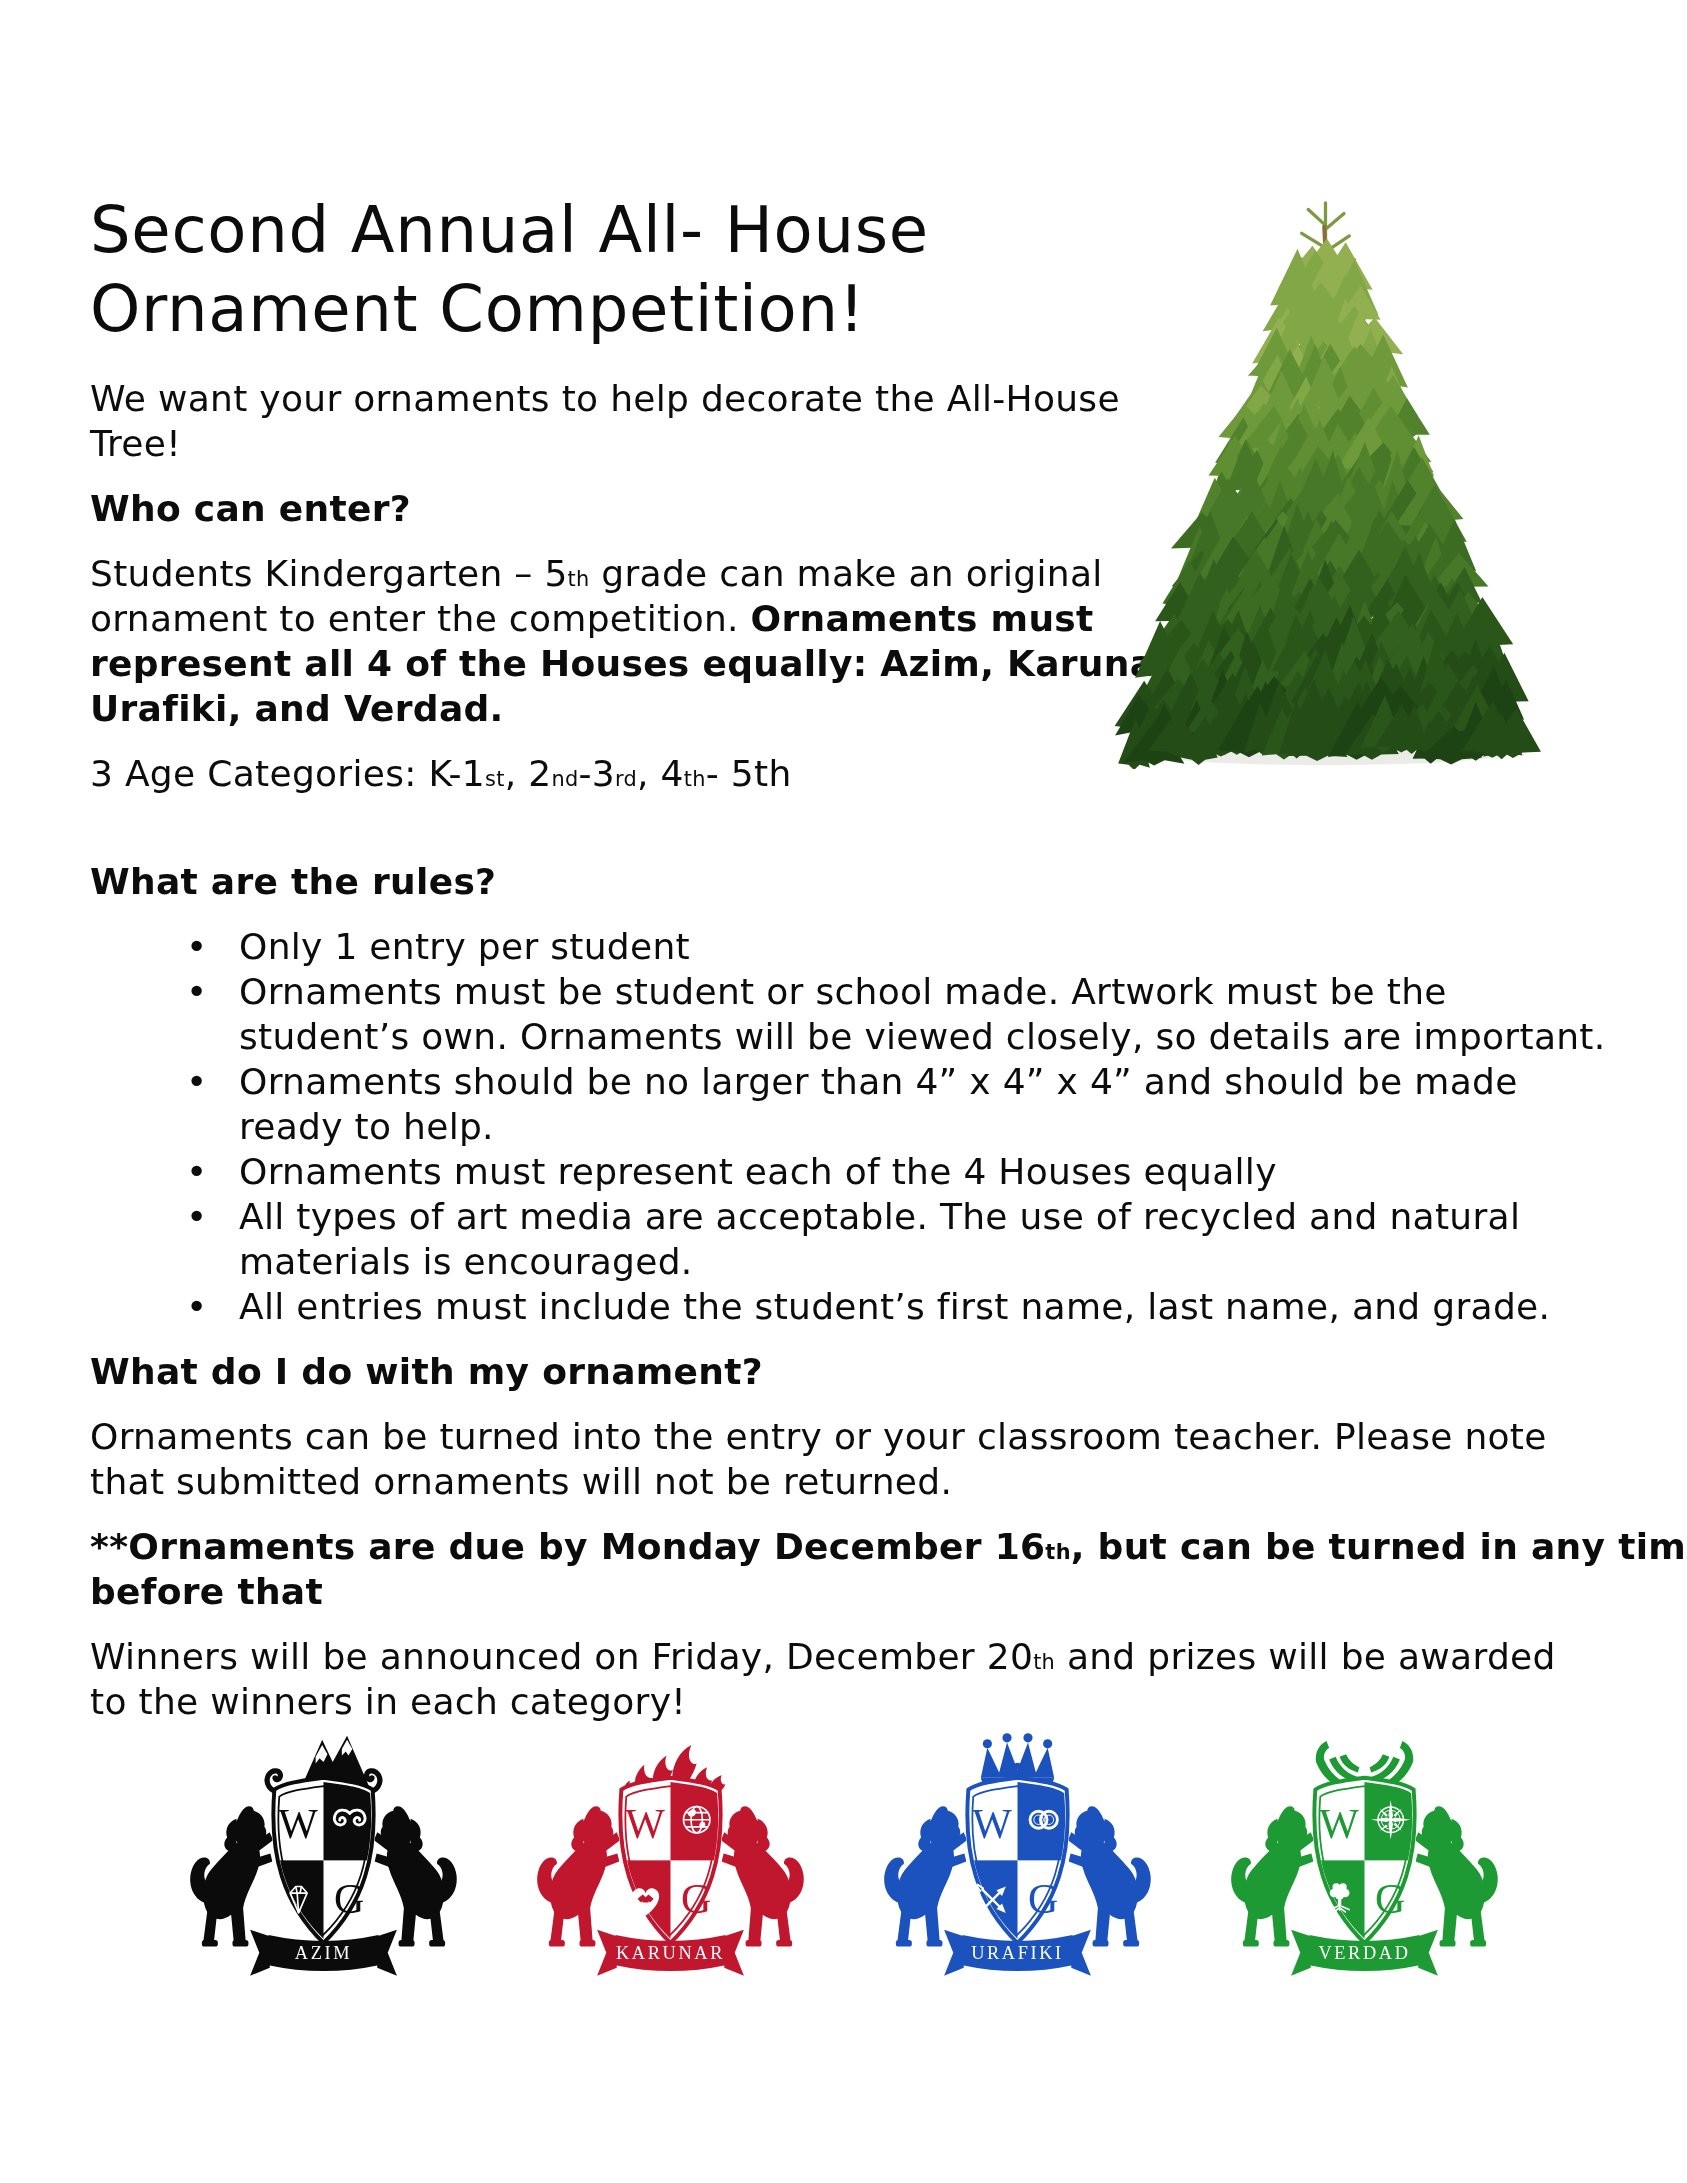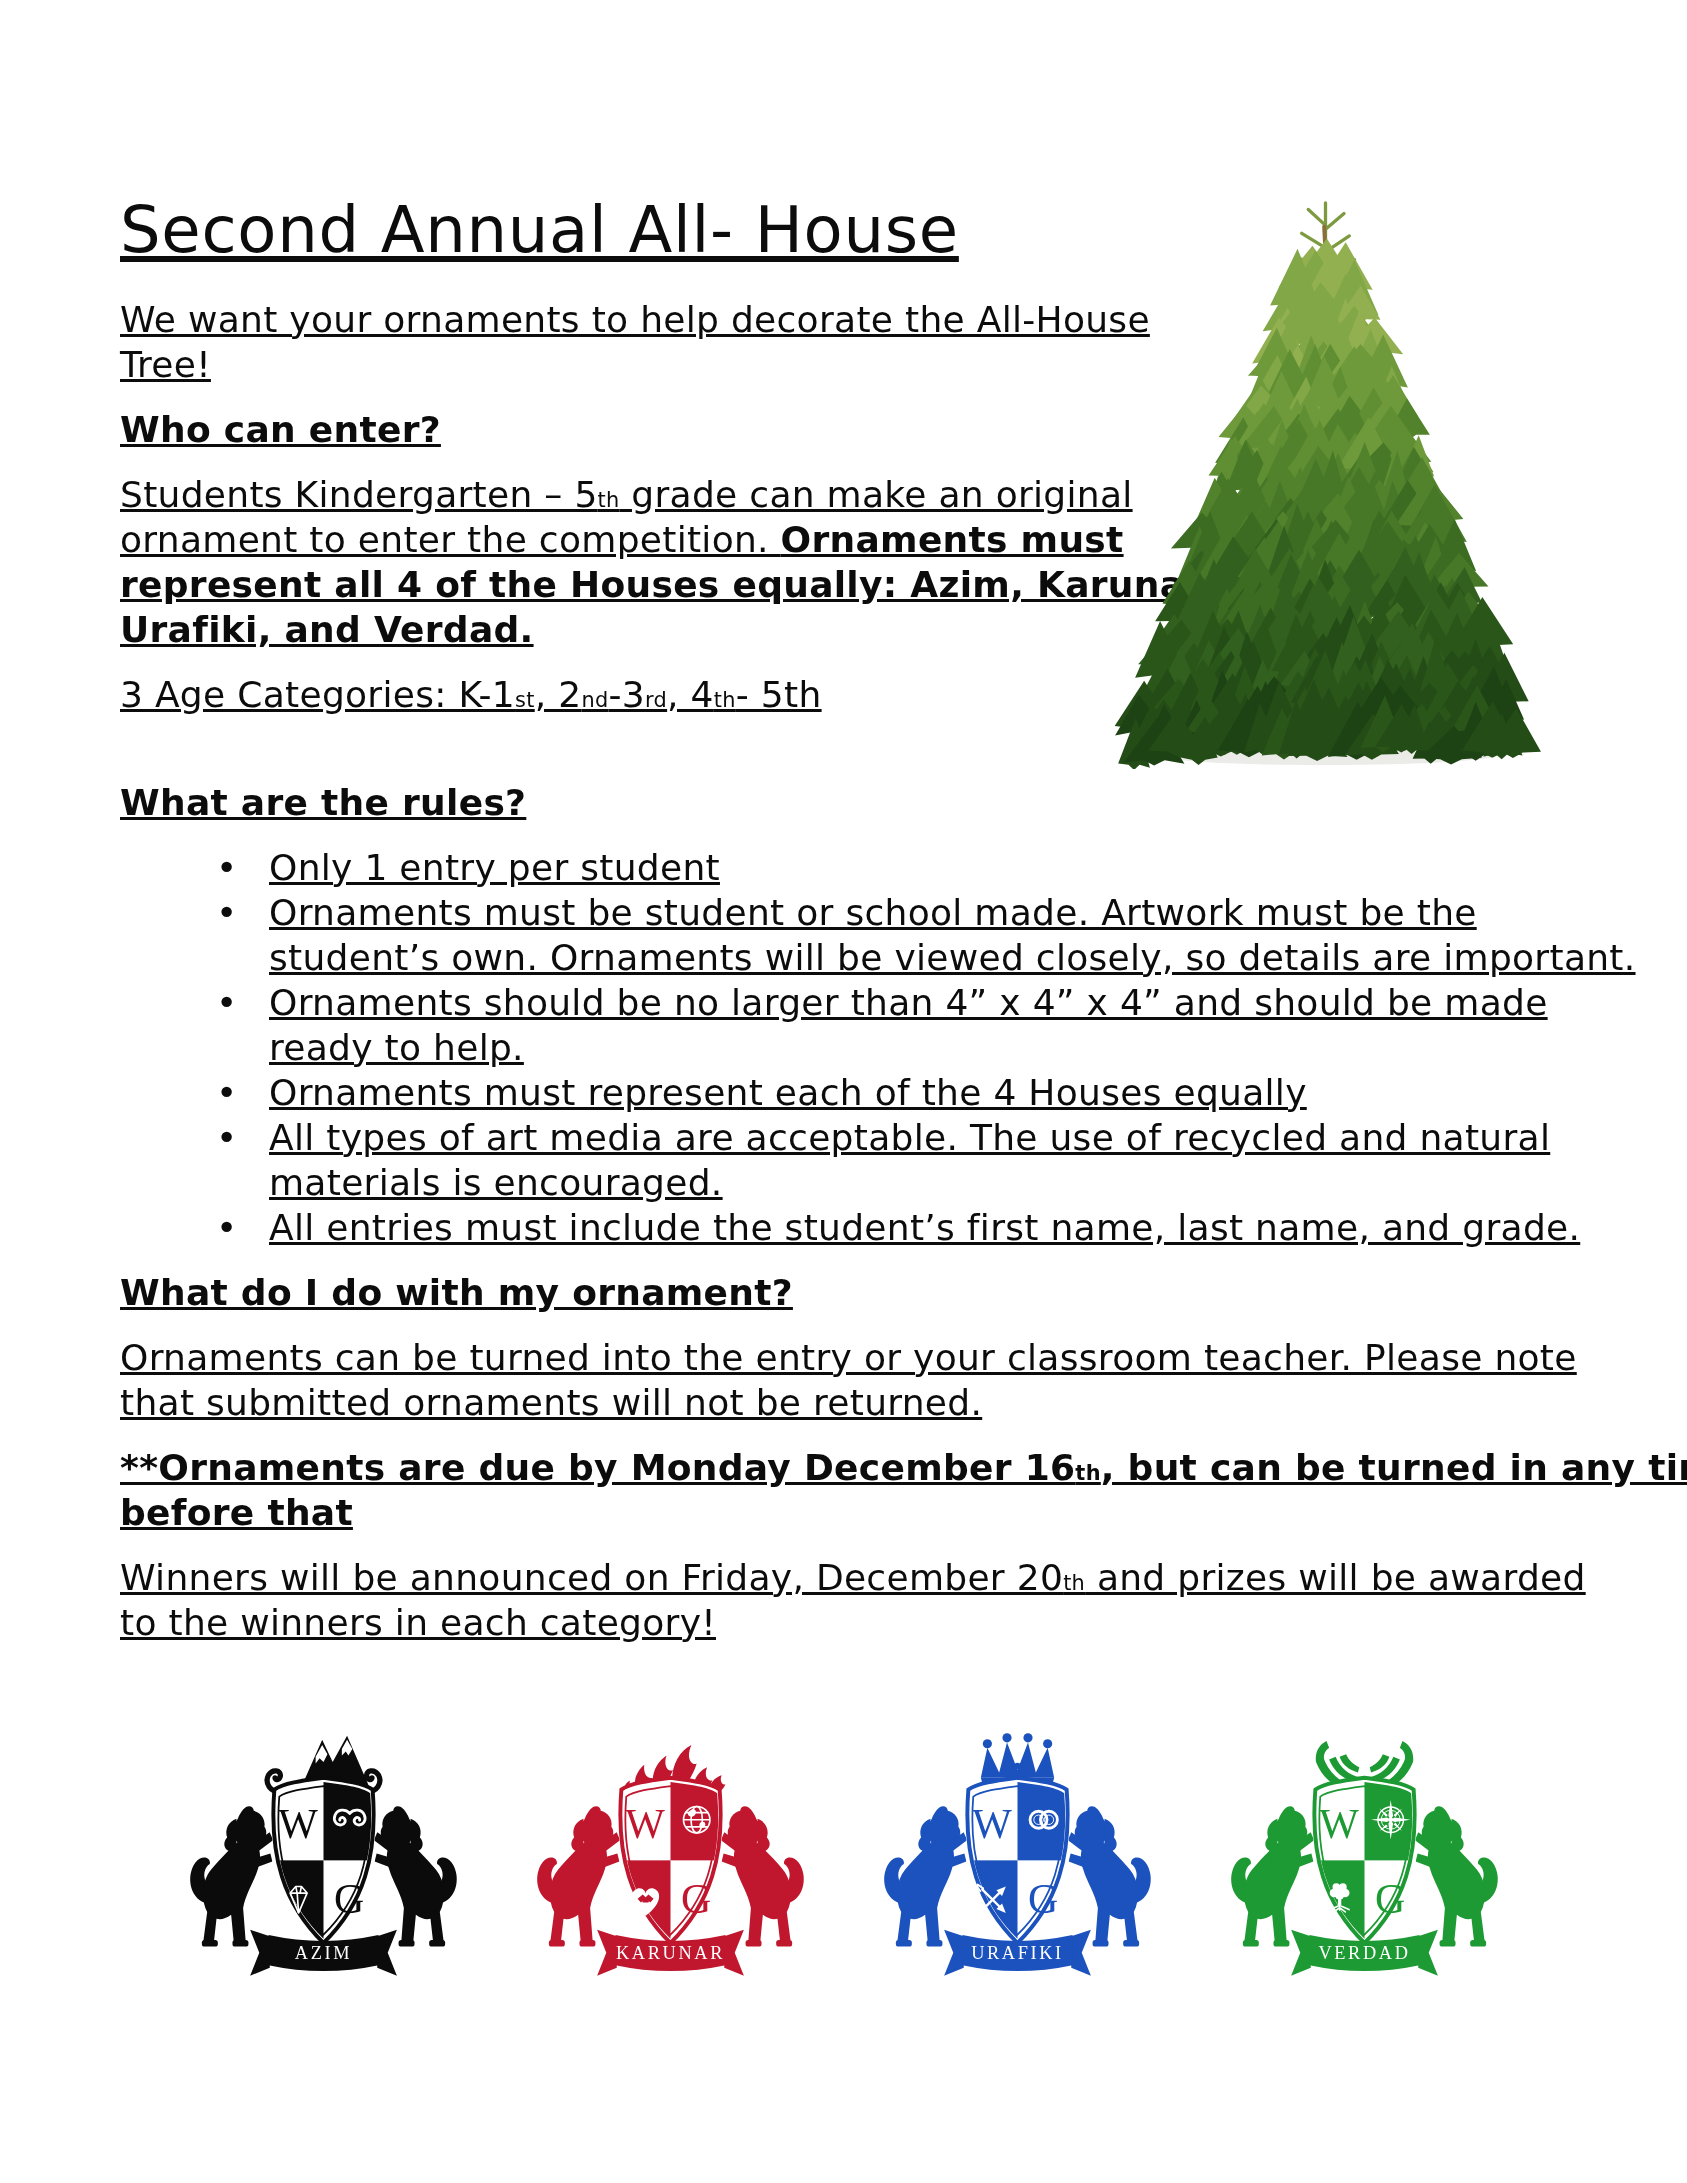--- a/index.html
+++ b/index.html
@@ -1,18 +1,18 @@
 <!DOCTYPE html>
 <html style="font-size:10.6px"><head>
 <meta charset="utf-8">
 <style>
   html,body{margin:0;padding:0;background:#ffffff;}
   body{width:1687px;height:2183px;position:relative;overflow:hidden;
        font-family:"DejaVu Sans",sans-serif;color:#0c0c0c;}
-  .content{padding:0 120px;position:relative;text-decoration:underline;}
+  .content{padding:0 90px;position:relative;}
   .title{margin:191px 0 0;font-size:64px;line-height:79px;font-weight:400;letter-spacing:0.7px;}
   .para{font-size:36px;line-height:45px;letter-spacing:0.3px;}
   .line{white-space:nowrap;}
   .b{font-weight:700;}
   sup{font-size:58%;line-height:0;vertical-align:34%;text-align:right;}
   .heading{font-weight:700;}
   .mt-intro{margin-top:26.5px;}
   .mt-std{margin-top:20px;}
   .mt-rules{margin-top:63px;}
   .intro,.students{max-width:992px;}
@@ -177,20 +177,21 @@
     <g stroke="#ffffff" stroke-width="3.5" fill="none" stroke-linecap="round">
       <path d="M50,62 v10 M50,67 l-12,9 M50,67 l12,9 M46,64 l-16,7 M54,64 l16,7"></path>
     </g>
   </symbol>
 </defs>
 </svg>
 
 <div class="content">
   <h1 class="title">
     <div class="line">Second Annual All- House</div>
+    <div class="line">Ornament Competition!</div>
   </h1>
 
   <div class="para intro mt-intro">
       <div class="line">We want your ornaments to help decorate the All-House</div>
       <div class="line">Tree!</div>
     </div>
 
   <div class="para heading mt-std">Who can enter?</div>
 
   <div class="para students mt-std">

